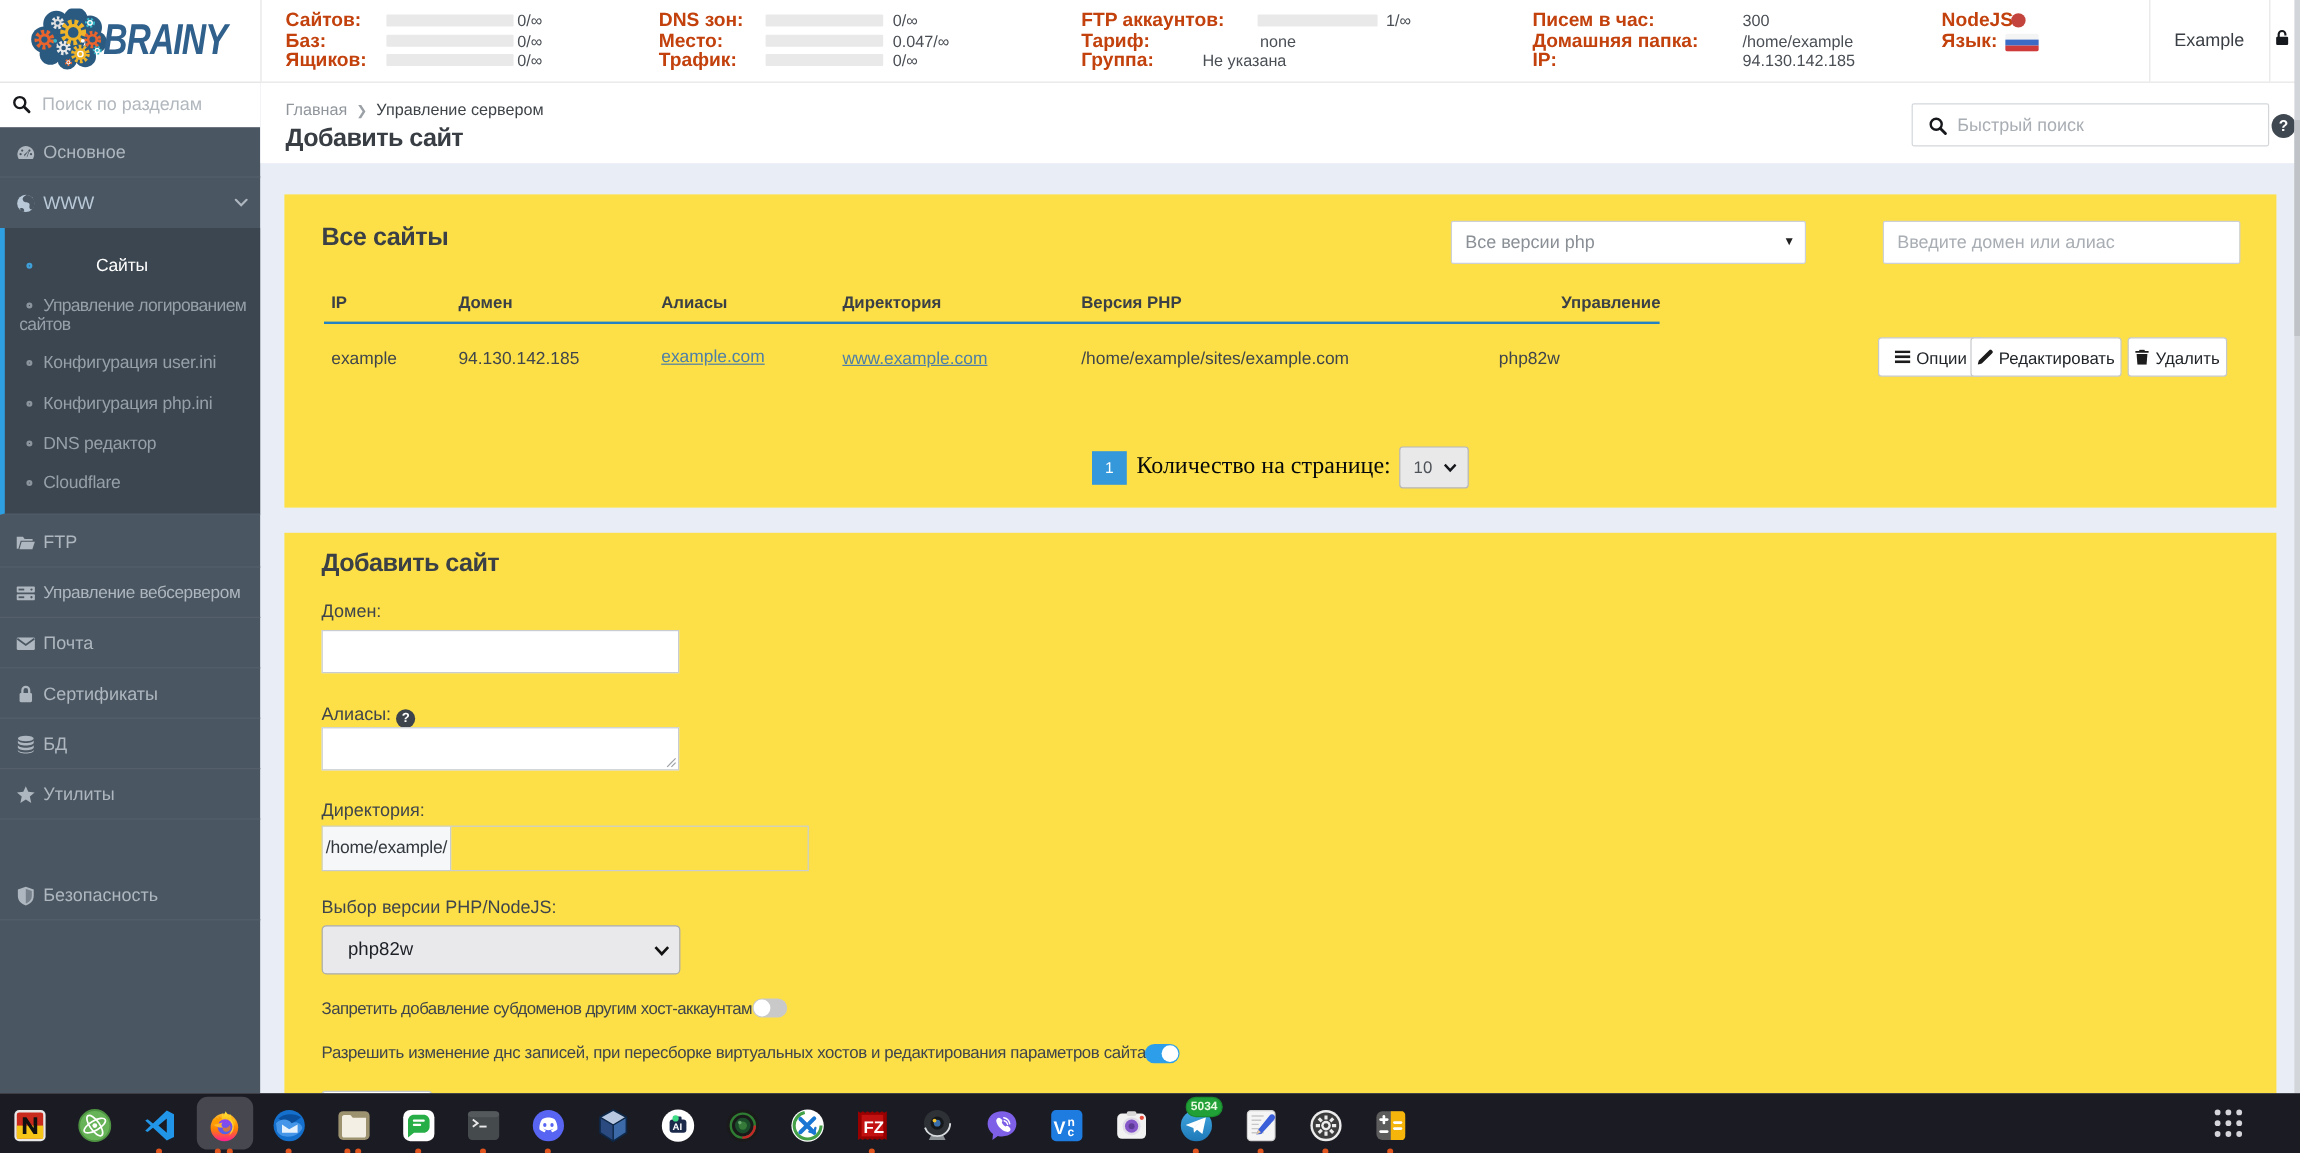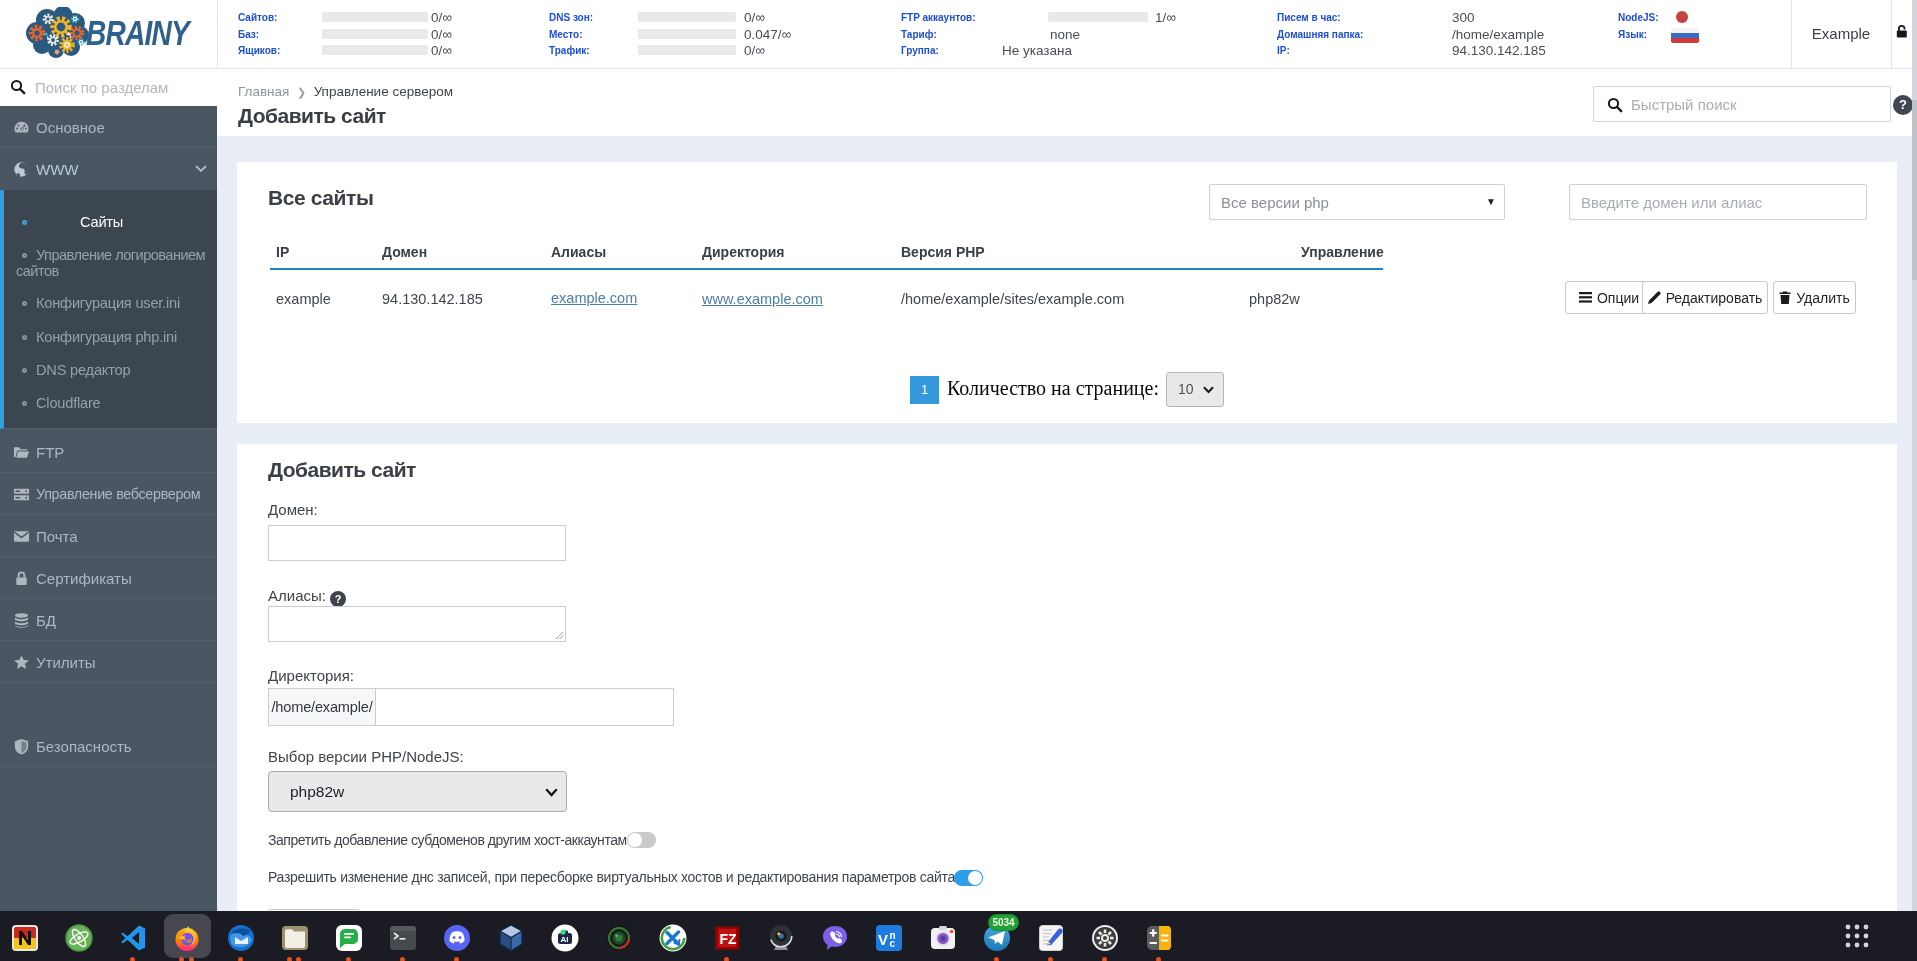--- a/index.html
+++ b/index.html
@@ -1,34 +1,34 @@
 <!DOCTYPE html>
 <html><head>
 <meta charset="utf-8">
 <style>
 * { margin:0; padding:0; box-sizing:border-box; }
 html,body { width:1917px; height:961px; overflow:hidden; background:#e9edf5; font-family:"Liberation Sans",sans-serif; }
 .abs { position:absolute; }
 #header { position:absolute; left:0; top:0; width:1917px; height:69px; background:#fff; border-bottom:1px solid #e2e2e2; z-index:5; }
-.hlabel { position:absolute; font-size:10px; font-weight:bold; color:#1d4ed8; line-height:15px; white-space:nowrap; }
+.hlabel { position:absolute; font-size:16px; font-weight:bold; color:#c2410c; line-height:15px; white-space:nowrap; }
 .hval { position:absolute; font-size:13.5px; color:#4a4f55; line-height:15px; white-space:nowrap; }
 .hbar { position:absolute; height:10px; background:#e9e9e9; border-radius:1px; }
 .vline { position:absolute; top:0; width:1px; height:68px; background:#e5e5e5; }
 #sidebar { position:absolute; left:0; top:69px; width:217px; height:842px; background:#4a5662; }
 #sidesearch { position:absolute; left:0; top:0; width:217px; height:37px; background:#fff; }
 .mi { position:absolute; left:0; width:251px; height:42px; border-bottom:1px solid #545f6b; }
 .mi .ico { position:absolute; left:13px; top:13px; width:17px; height:17px; }
 .mi .txt { position:absolute; left:36px; top:13px; font-size:15px; color:#aeb7bf; }
 #submenu { position:absolute; left:0; top:121px; width:217px; height:239px; background:#3b4650; border-left:4px solid #2e9fe0; border-bottom:1px solid #545f6b; }
 .smi { position:absolute; left:8px; font-size:14.6px; color:#97a0a8; line-height:16px; letter-spacing:-0.2px; }
 .bullet { display:inline-block; width:5px; height:5px; border:2px solid #8b949c; border-radius:50%; margin:0 9px 2px 10px; vertical-align:middle; }
 .bullet.act { border-color:#3f9fd8; }
 #content { position:absolute; left:217px; top:69px; width:1700px; height:842px; background:#e9edf5; }
 #crumbbar { position:absolute; left:0; top:0; width:1700px; height:67px; background:#fff; z-index:7; }
-.card { position:absolute; left:20px; width:1660px; background:#ffffff; }
+.card { position:absolute; left:20px; width:1660px; background:#fde047; }
 .thead { font-size:14px; font-weight:bold; color:#3b4046; white-space:nowrap; }
 .tcell { font-size:14.5px; color:#3f454b; white-space:nowrap; }
 .tlink { color:#4d7ea7; text-decoration:underline; }
 .btn { height:33px; border:1px solid #c6c9cc; border-radius:3px; background:#fff; font-size:14px; color:#212529; display:flex; align-items:center; justify-content:center; white-space:nowrap; }
 .flabel { font-size:15px; color:#3f454b; white-space:nowrap; }
 .finput { border:1px solid #c9cdd1; background:#fff; }
 .ftext { font-size:15.2px; color:#3f454b; white-space:nowrap; }
 #taskbar { position:absolute; left:0; top:911px; width:1917px; height:50px; background:#1b1b23; z-index:10; }
 .ticon { position:absolute; top:13px; width:28px; height:28px; }
 .tdot { position:absolute; top:46px; width:5px; height:5px; border-radius:50%; background:#e0541e; }

